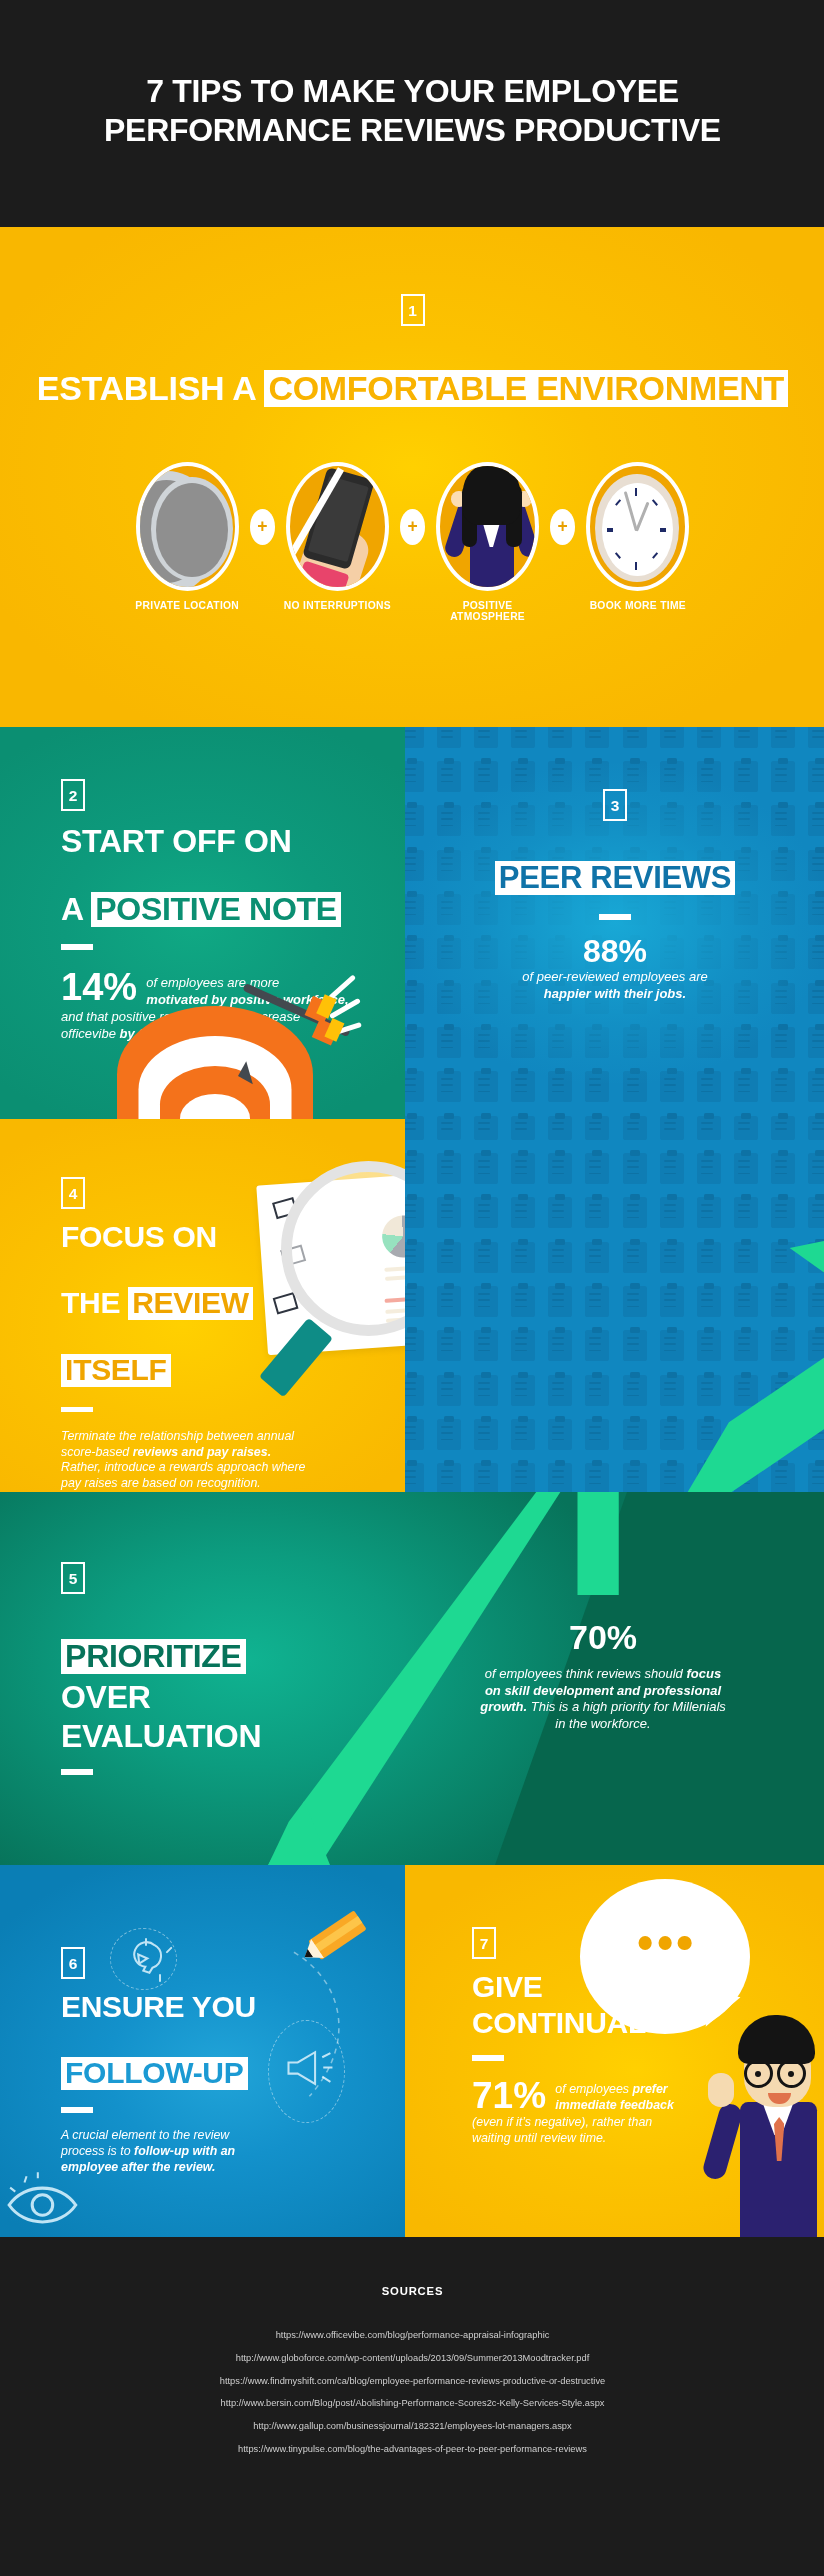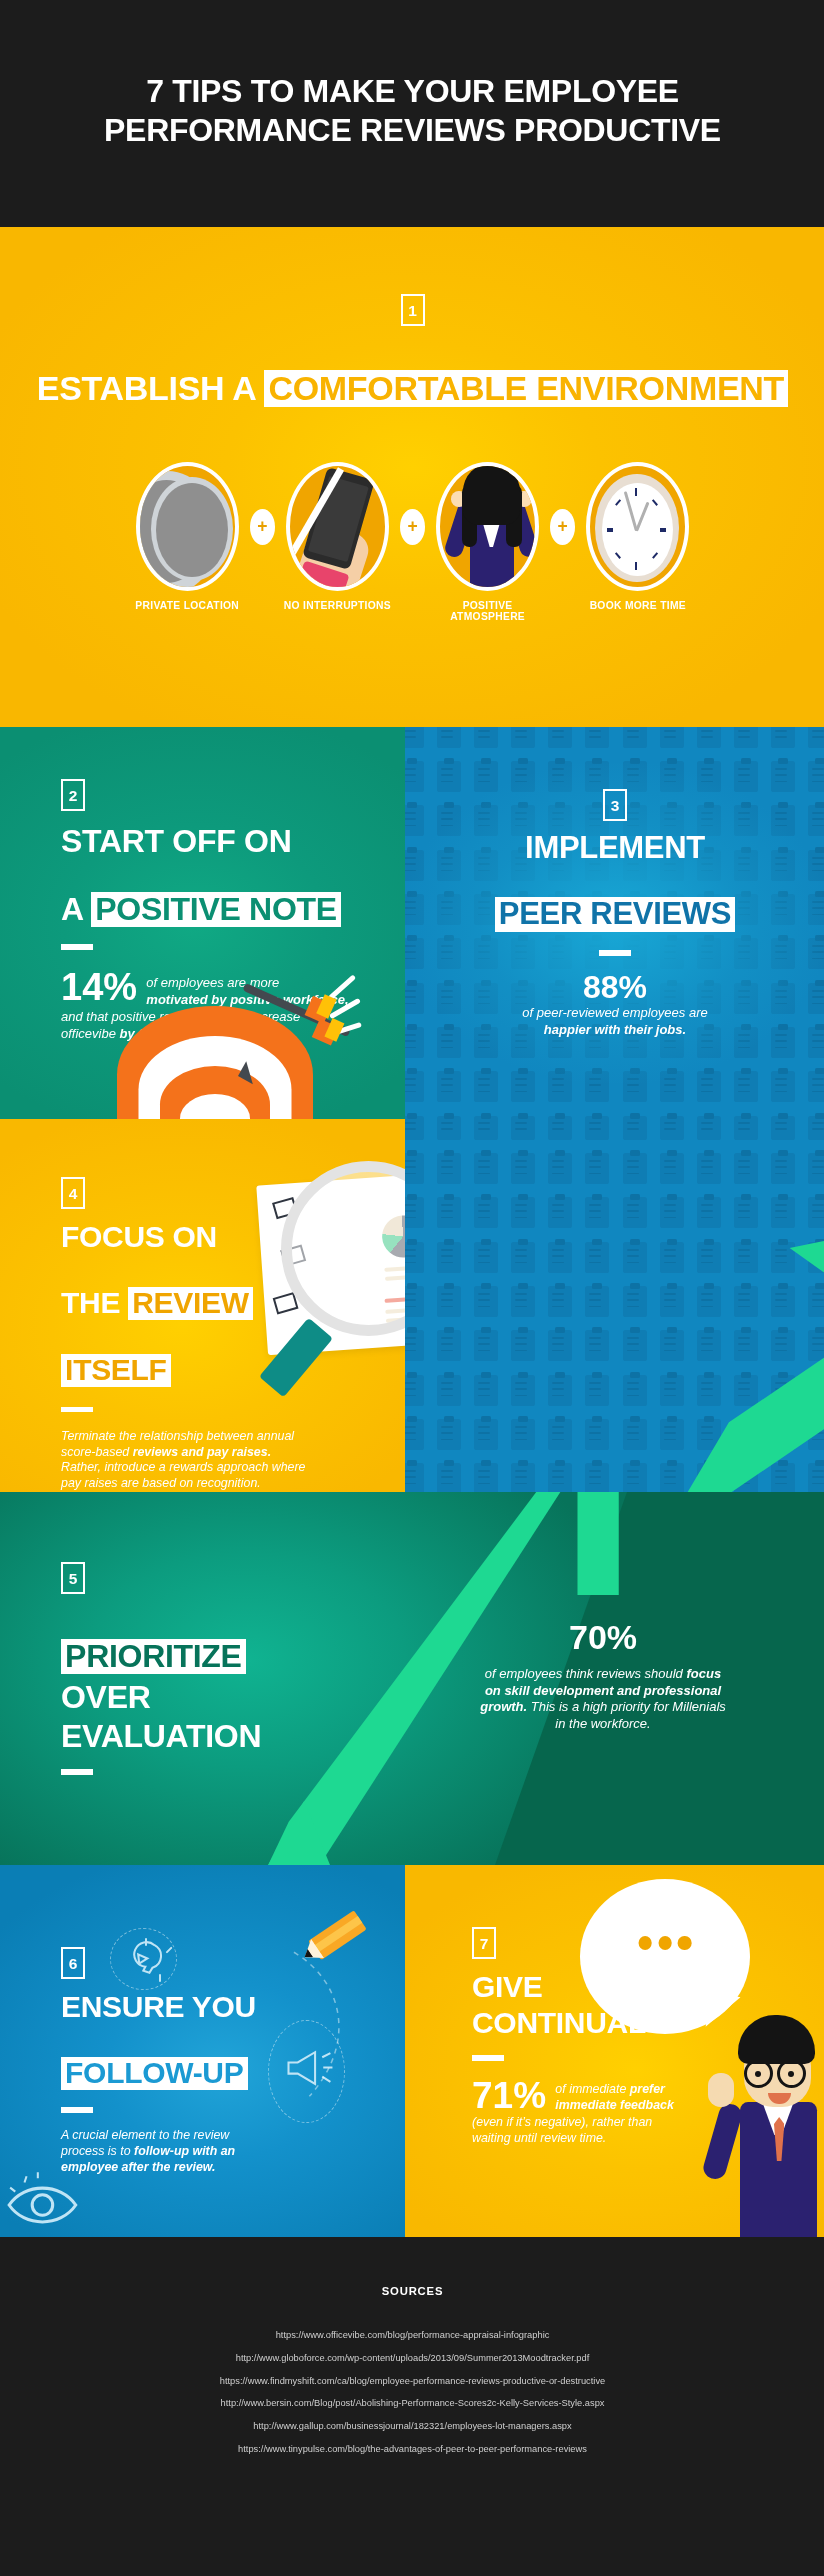--- a/index.html
+++ b/index.html
@@ -895,21 +895,20 @@
         <div class="clip" style="left: 255px; top: 389px;"></div>
         <div class="clip" style="left: 292px; top: 389px;"></div>
         <div class="clip" style="left: 329px; top: 389px;"></div>
         <div class="clip" style="left: 366px; top: 389px;"></div>
         <div class="clip" style="left: 403px; top: 389px;"></div>
       </div>
     <div class="s3glow"></div>
     <div id="s3in" style="position:relative">
       <div class="numbox">3</div>
       <div class="h3 head">
-        <div>IMPLEMENT</div>
         <div style="margin-top:5.2px"><span class="hl">PEER REVIEWS</span></div>
       </div>
       <div class="rule"></div>
       <div class="pct">88%</div>
       <div class="sub body-txt">
         <div>of peer-reviewed employees are</div>
         <div><b>happier with their jobs.</b></div>
       </div>
     </div>
   </div>
@@ -1591,21 +1590,21 @@
       <div class="numbox">7</div>
       <div class="h7 head">
         <div>GIVE</div>
         <div style="margin-top:5.2px">CONTINUAL</div>
       </div>
       <div class="rule"></div>
       <div class="stat">
         <div class="big-inline">
           <div class="pct">71%</div>
           <div class="txt body-txt">
-            <div><span>of immediate </span><b>prefer</b></div>
+            <div><span>of employees </span><b>prefer</b></div>
             <div><b>immediate feedback</b></div>
           </div>
         </div>
         <div class="tail body-txt">
           <div>(even if it’s negative), rather than</div>
           <div>waiting until review time.</div>
         </div>
       </div>
     </div>
   </div>

